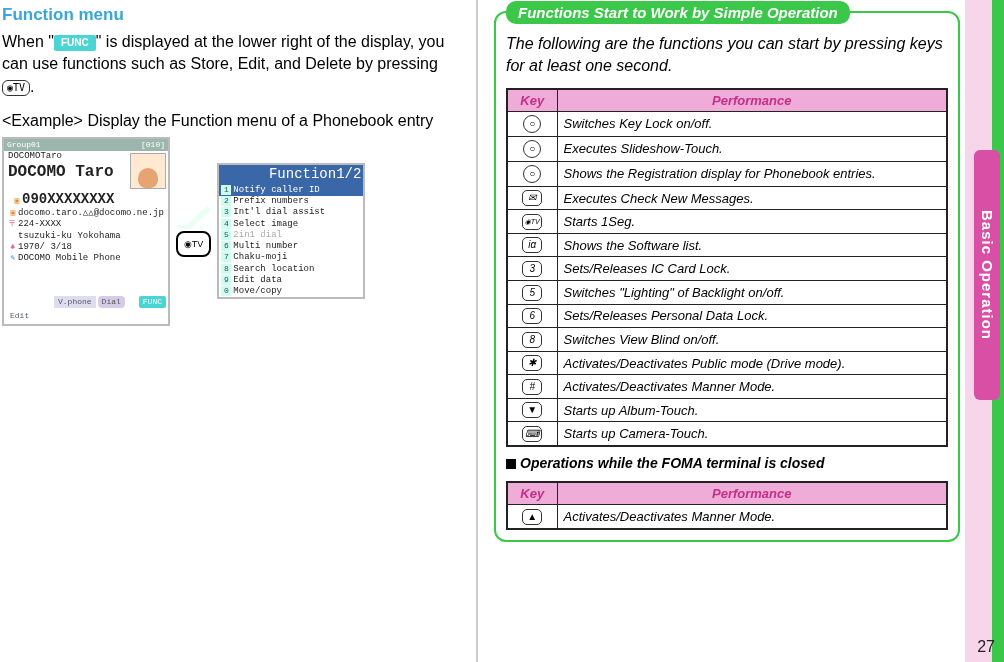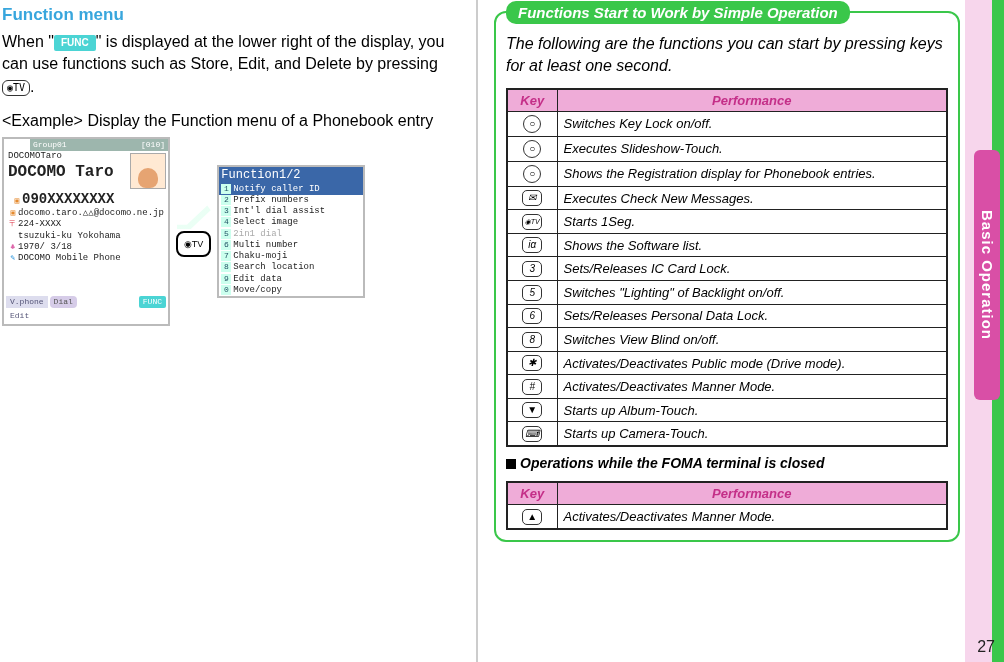--- a/index.html
+++ b/index.html
@@ -141,50 +141,50 @@
   .shots { display: flex; align-items: center; margin-top: 4px; gap: 6px; }
   .phone-screen {
     border: 2px solid #bbb;
     font-family: "Courier New", monospace;
     font-size: 9px;
     line-height: 1.25;
     background: #fff;
     color: #222;
   }
   .phone1 { width: 168px; }
-  .phone1 .titlebar { background: #9db6ad; color: #fff; font-size: 8px; padding: 1px 3px; display:flex; justify-content:space-between;margin-left:26px;}
+  .phone1 .titlebar { background: #9db6ad; color: #fff; font-size: 8px; padding: 1px 3px; display:flex; justify-content:space-between;}
   .phone1 .bold { font-weight: bold; font-size: 16px; padding-left:4px; }
   .phone1 .row { padding: 0 4px; white-space: pre; }
   .phone1 .big   { font-size: 14px; font-weight: bold; padding-left:8px;}
   .phone1 .footer { display:flex; gap:2px; padding:2px;}
   .phone1 .footer .btn {  font-size:8px; padding:1px 4px; color:#555;}
   .phone1 .footer .dial { background:#d6cce8; border-radius:4px;}
   .phone1 .footer .func { background:#4bd4d4; color:#fff; border-radius:2px;}
-  .phone1 .footer .vphone { background:#dde; color:#557; }
+  .phone1 .footer .vphone { background:#dde; color:#557;margin-left:48px; }
   .phone1 .footer .edit { color:#557;}
   .phone1 .icon-col { display:inline-block; width:10px; text-align:center; font-size:8px;}
   .icon-orange{color:#e58a2e;} .icon-red{color:#d34;}  .icon-pink{color:#d6a;} .icon-blue{color:#39d;}
 
   .cam-key {
     border: 2px solid #000;
     border-radius: 8px;
     padding: 4px 6px;
     font-size: 9px;
     display:flex; align-items:center; justify-content:center;
     height: 26px;
   }
   .arrow-swoosh {
     width: 34px; height: 24px;
     background: linear-gradient(#dfe, #dfe);
     clip-path: polygon(0 100%, 40% 100%, 100% 20%, 90% 0, 30% 80%, 0 80%);
     opacity:.6;
   }
 
   .phone2 { width: 148px; }
-  .phone2 .barTitle { background:#3a67a8; color:#fff; font-size:12px; text-align:center; padding:1px 2px; display:flex; justify-content:flex-start;}
+  .phone2 .barTitle { background:#3a67a8; color:#fff; font-size:14px; text-align:center; padding:1px 2px; display:flex; justify-content:flex-end;}
   .phone2 .item { padding: 0 2px; }
   .phone2 .sel { background:#3a67a8; color:#fff;}
   .phone2 .gray { color:#aaa; }
   .phone2 .num { background:#cfe; color:#256; display:inline-block; width:10px; text-align:center; margin-right:2px; font-size:8px;}
 
   
   .callout-box {
     border: 2px solid #3ac74a;
     border-radius: 12px;
     padding: 20px 10px 10px 10px;

